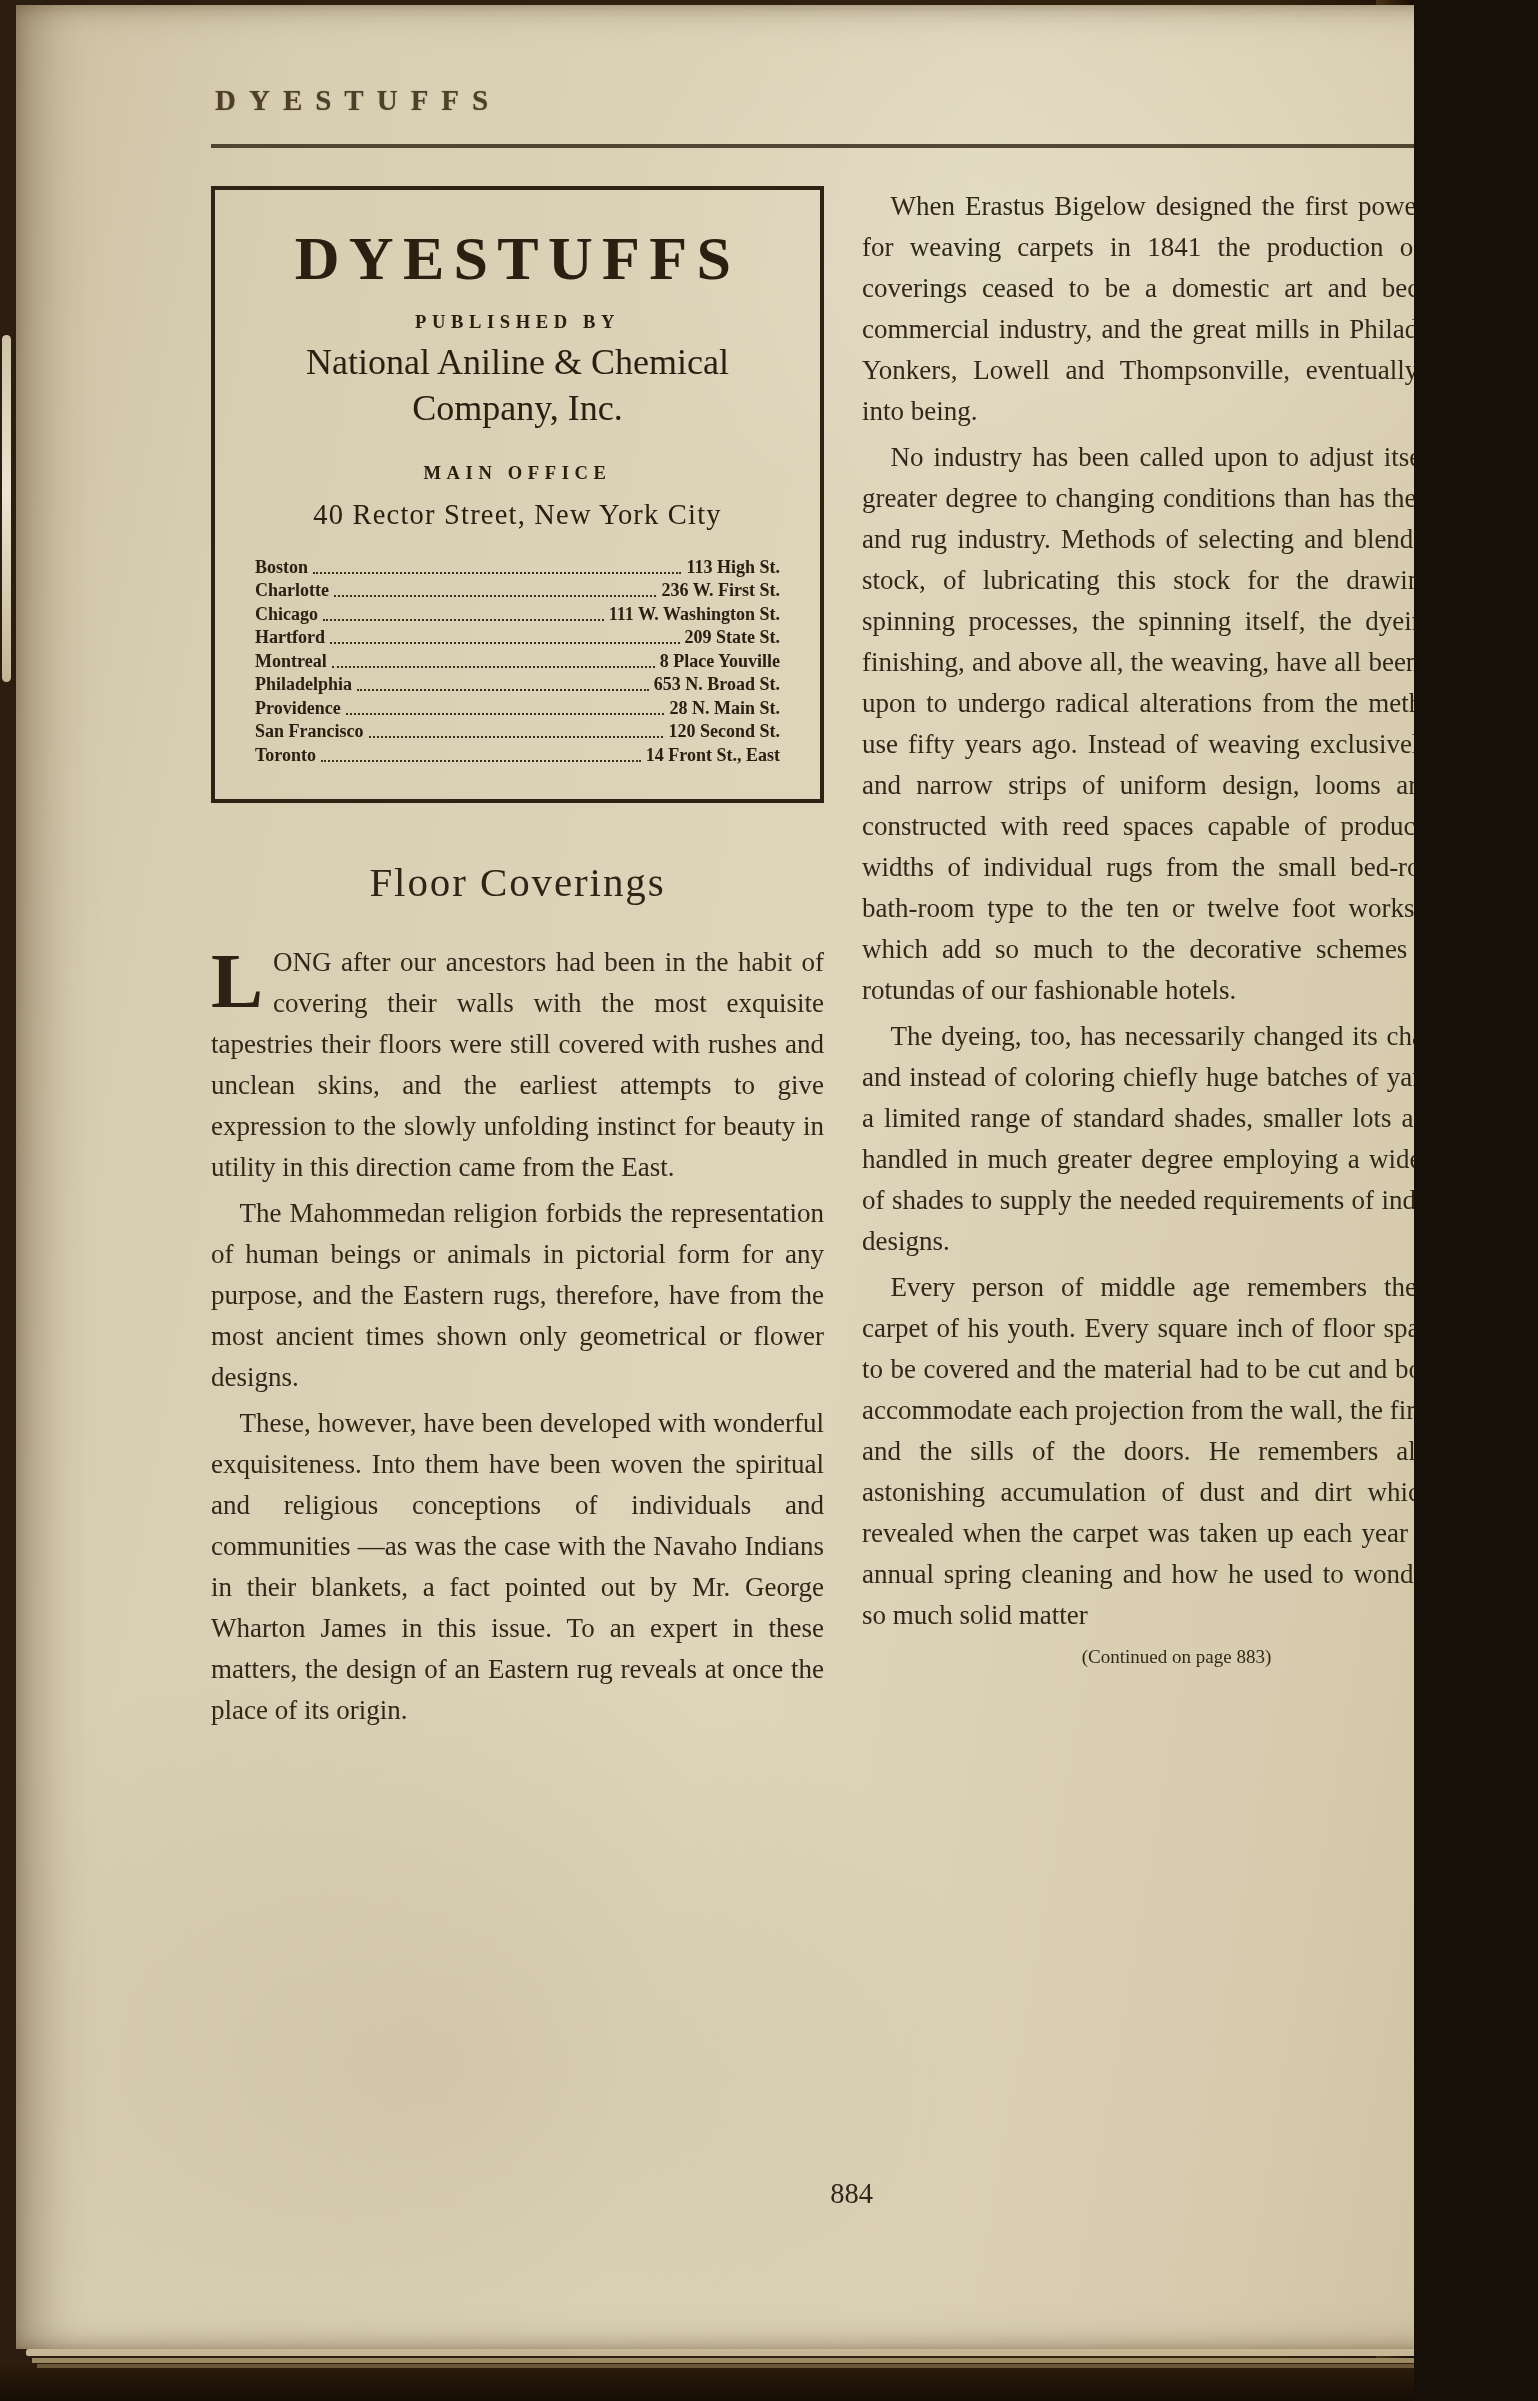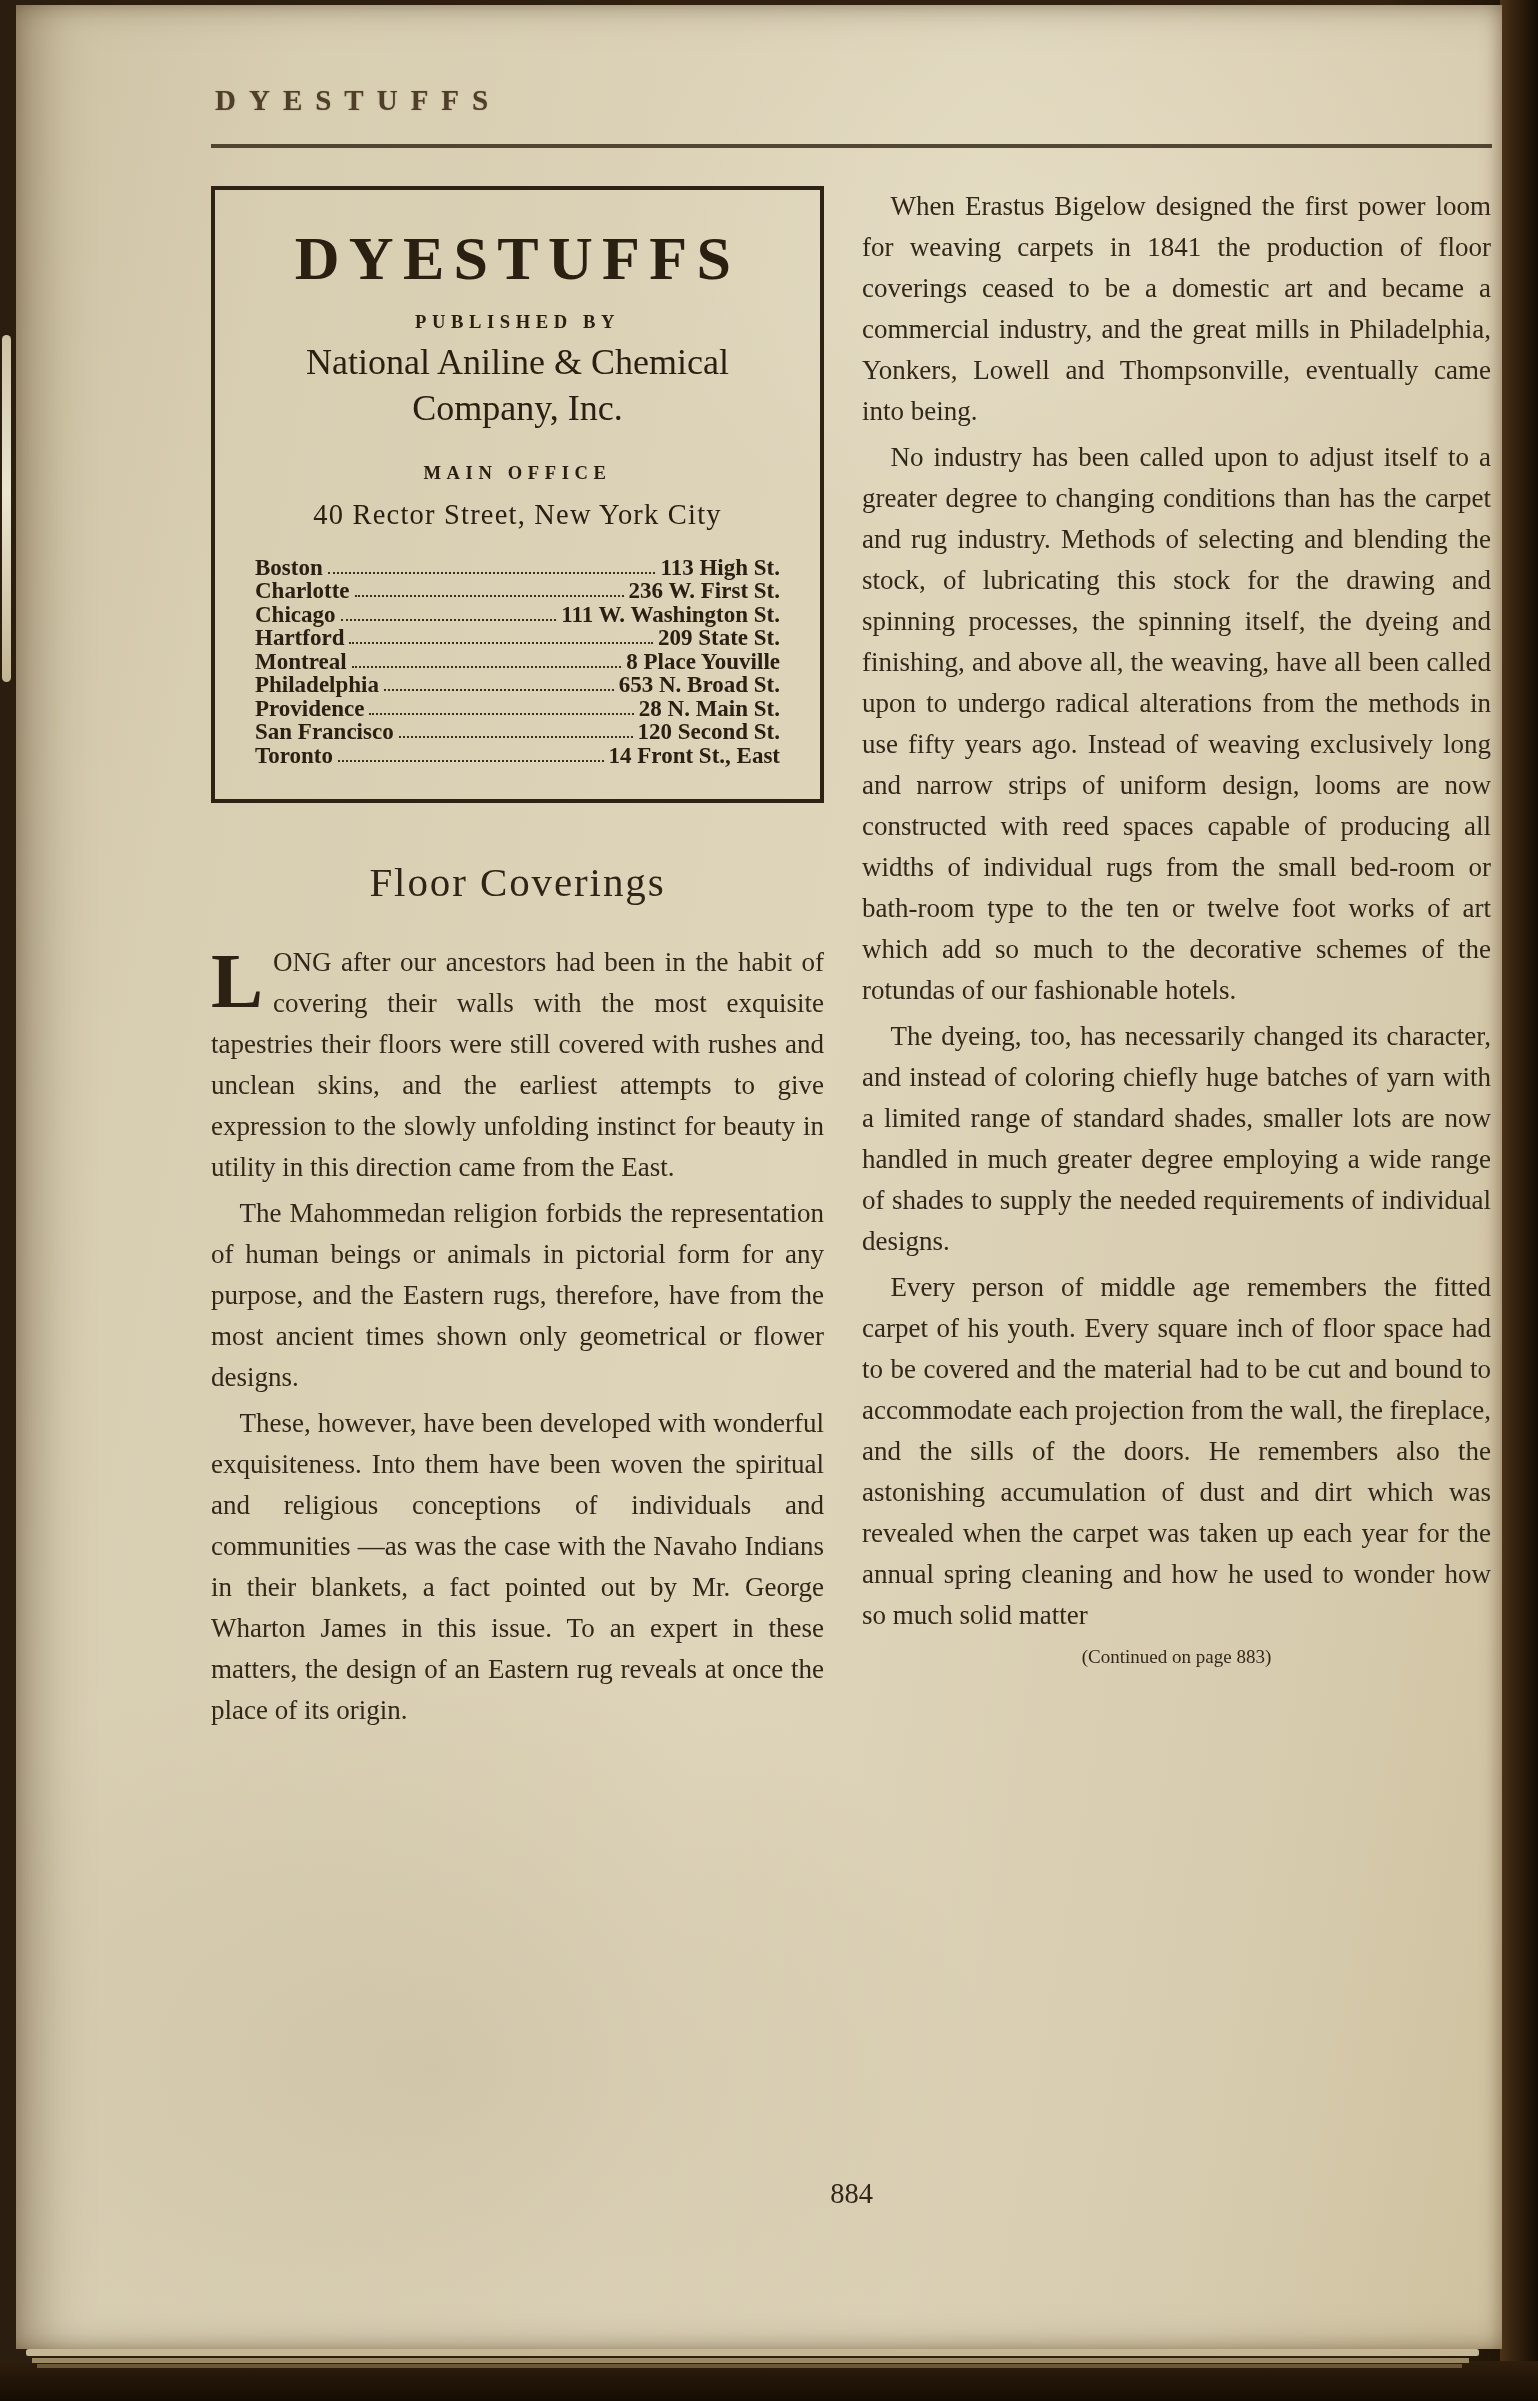--- a/index.html
+++ b/index.html
@@ -1,17 +1,17 @@
 <!DOCTYPE html>
 <html style="font-size:10px"><head>
 <meta charset="utf-8">
 <style>
   html, body { margin:0; padding:0; background:#171008; }
   .scene {
-    position:relative; width:1538px; height:2401px; overflow:hidden;
+    position:relative; width:1414px; height:2401px; overflow:hidden;
     background:linear-gradient(to right, #2b1d0f 0%, #32220f 90%, #1c1106 100%);
     font-family:"Liberation Serif","DejaVu Serif",serif;
     color:#31281a;
   }
   .cover-right{ position:absolute; right:0; top:0; width:38px; height:2401px;
     background:linear-gradient(to right,#4a3319,#241608 70%,#140c04); }
   .cover-bottom{ position:absolute; left:0; bottom:0; width:1539px; height:40px;
     background:linear-gradient(to bottom,#2e1e0d,#150d04); }
   .stack-line1{ position:absolute; left:26px; top:2349px; width:1453px; height:7.4px; background:#c6b795; border-radius:2.5px;}
   .stack-line2{ position:absolute; left:32px; top:2358px; width:1437px; height:5px; background:#9c8a64;}
@@ -50,21 +50,21 @@
   .ad-box{
     border:4.3px solid #2c2315; padding:37px 40px 32px; text-align:center;
     color:#292012;
   }
   .ad-title{ font-size:62px; line-height:1.02; letter-spacing:9.3px; font-weight:600; }
   .ad-pubby{ margin-top:21px; font-size:18.6px; letter-spacing:5.6px; font-weight:600; }
   .ad-company{ margin-top:7px; font-size:36px; line-height:1.26; }
   .ad-mainoffice{ margin-top:31px; font-size:18.6px; letter-spacing:5.6px; font-weight:600; }
   .ad-address{ margin-top:15px; font-size:28.5px; letter-spacing:1.2px; }
   .ad-offices{ margin-top:25px; text-align:left; }
-  .office-row{ display:flex; align-items:baseline; font-size:23px; line-height:23.5px; font-weight:700; }
+  .office-row{ display:flex; align-items:baseline; font-size:18px; line-height:23.5px; font-weight:700; }
   .office-leader{ flex:1; height:0; border-bottom:2.5px dotted #3a2e1d; align-self:flex-end; margin:0 5px 5.6px; }
 
   
   .article-title{
     margin:55px 0 36px; font-size:41px; font-weight:400; text-align:center;
     letter-spacing:1.9px; color:#2e2516;
   }
   p.body{ margin:0 0 5px; font-size:27px; line-height:41px; text-align:justify; }
   p.body.indent{ text-indent:28.5px; }
   .dropcap{

